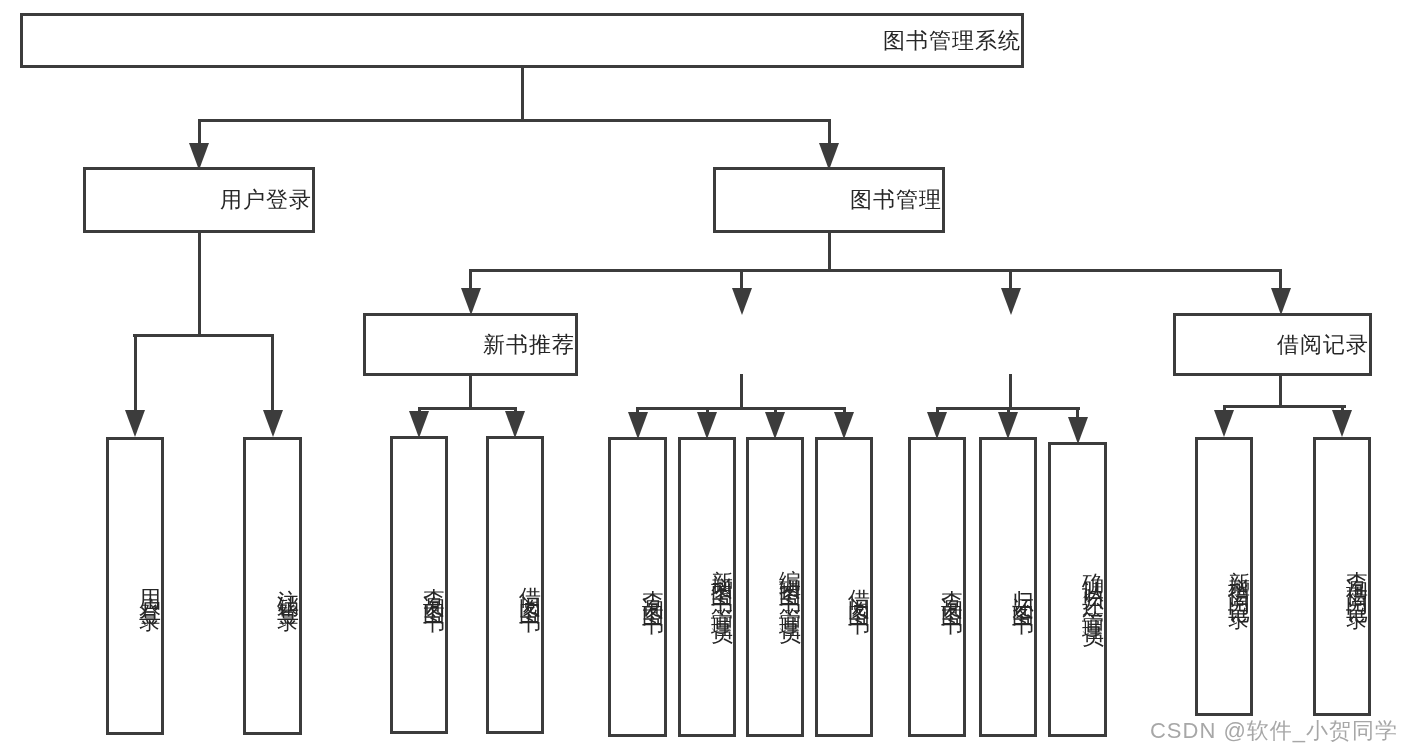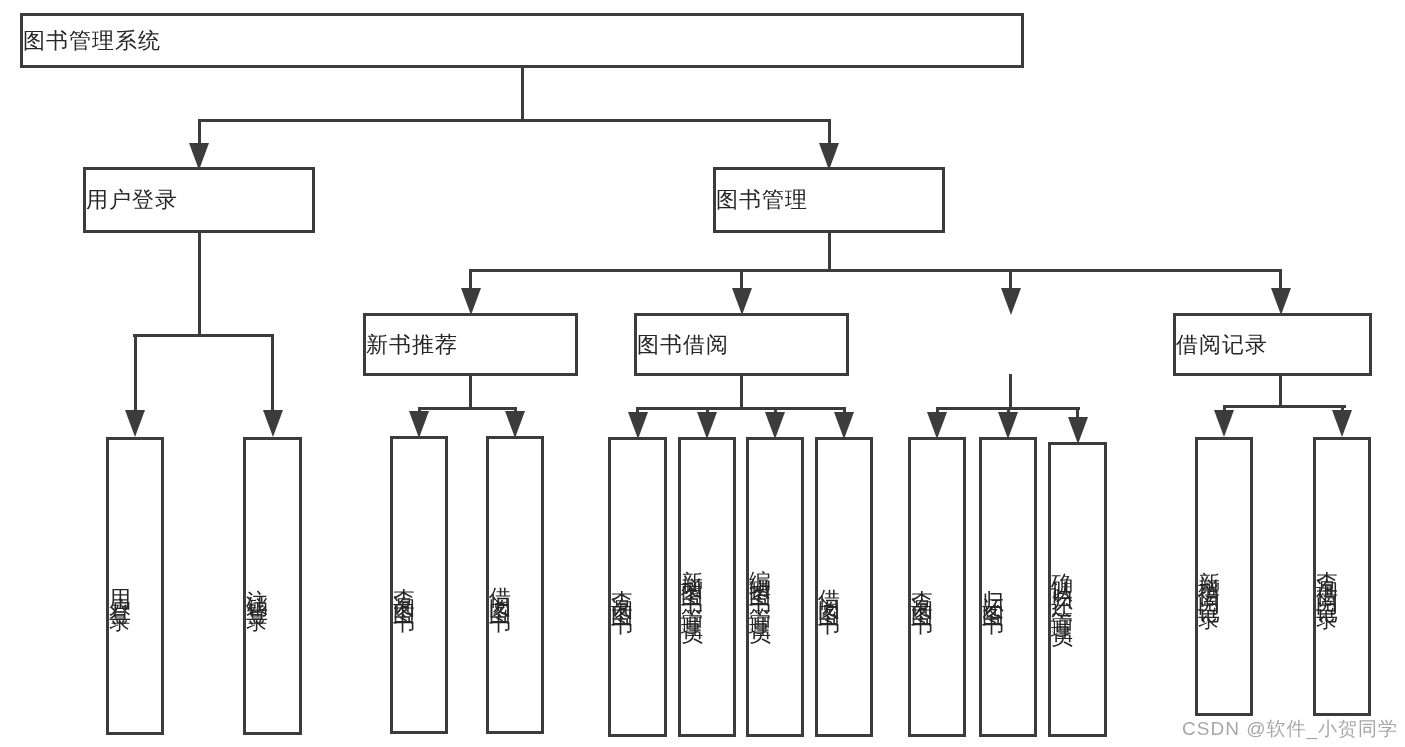--- a/index.html
+++ b/index.html
@@ -3,36 +3,36 @@
 <meta charset="utf-8">
 <style>
   html,body{margin:0;padding:0;background:#ffffff;}
   .canvas{
     position:relative;width:1405px;height:747px;background:#ffffff;overflow:hidden;
     font-family:"Liberation Sans",sans-serif;color:#262626;
   }
   
   .box{
     position:absolute;box-sizing:border-box;background:#ffffff;
-    border:3px solid #3c3c3c;display:flex;align-items:center;justify-content:flex-start;
+    border:3px solid #3c3c3c;display:flex;align-items:center;justify-content:flex-end;
     font-size:22px;letter-spacing:1px;color:#262626;z-index:2;
   }
   .leaf>span{
     writing-mode:vertical-rl;text-orientation:mixed;
     line-height:1;font-size:22px;letter-spacing:0.35em;white-space:nowrap;
   }
   
   .vl{position:absolute;width:3px;background:#3c3c3c;z-index:1;}
   .hl{position:absolute;height:3px;background:#3c3c3c;z-index:1;}
   .ah{position:absolute;width:0;height:0;z-index:1;
       border-left:10px solid transparent;border-right:10px solid transparent;
       border-top:27px solid #3c3c3c;}
   .watermark{
     position:absolute;right:7px;top:716px;z-index:5;
-    font-size:19px;color:#9e9e9e;opacity:.9;letter-spacing:1px;
+    font-size:22px;color:#9e9e9e;opacity:.9;letter-spacing:1px;
   }
 </style>
 </head>
 <body>
 
 <div class="canvas">
 
   <div class="vl" style="left:520.5px;top:65px;height:57px;"></div>
   <div class="hl" style="left:197.5px;top:119px;width:633px;"></div>
   <div class="vl" style="left:197.5px;top:119px;height:29px;"></div>
@@ -99,23 +99,20 @@
   <div class="box" style="left:83px;top:167px;width:232px;height:66px;">
     <span>用户登录</span>
   </div>
   <div class="box" style="left:713px;top:167px;width:232px;height:66px;">
     <span>图书管理</span>
   </div>
 
   <div class="box" style="left:363px;top:313px;width:215px;height:63px;">
     <span>新书推荐</span>
   </div>
-  <div class="box" style="left:634px;top:313px;width:215px;height:63px;">
-    <span>图书借阅</span>
-  </div>
   <div class="box" style="left:1173px;top:313px;width:199px;height:63px;">
     <span>借阅记录</span>
   </div>
 
   <div class="box leaf" style="left:106px;top:437px;width:58px;height:298px;">
     <span>用户登录</span>
   </div>
   <div class="box leaf" style="left:243px;top:437px;width:59px;height:298px;">
     <span>注销登录</span>
   </div>

